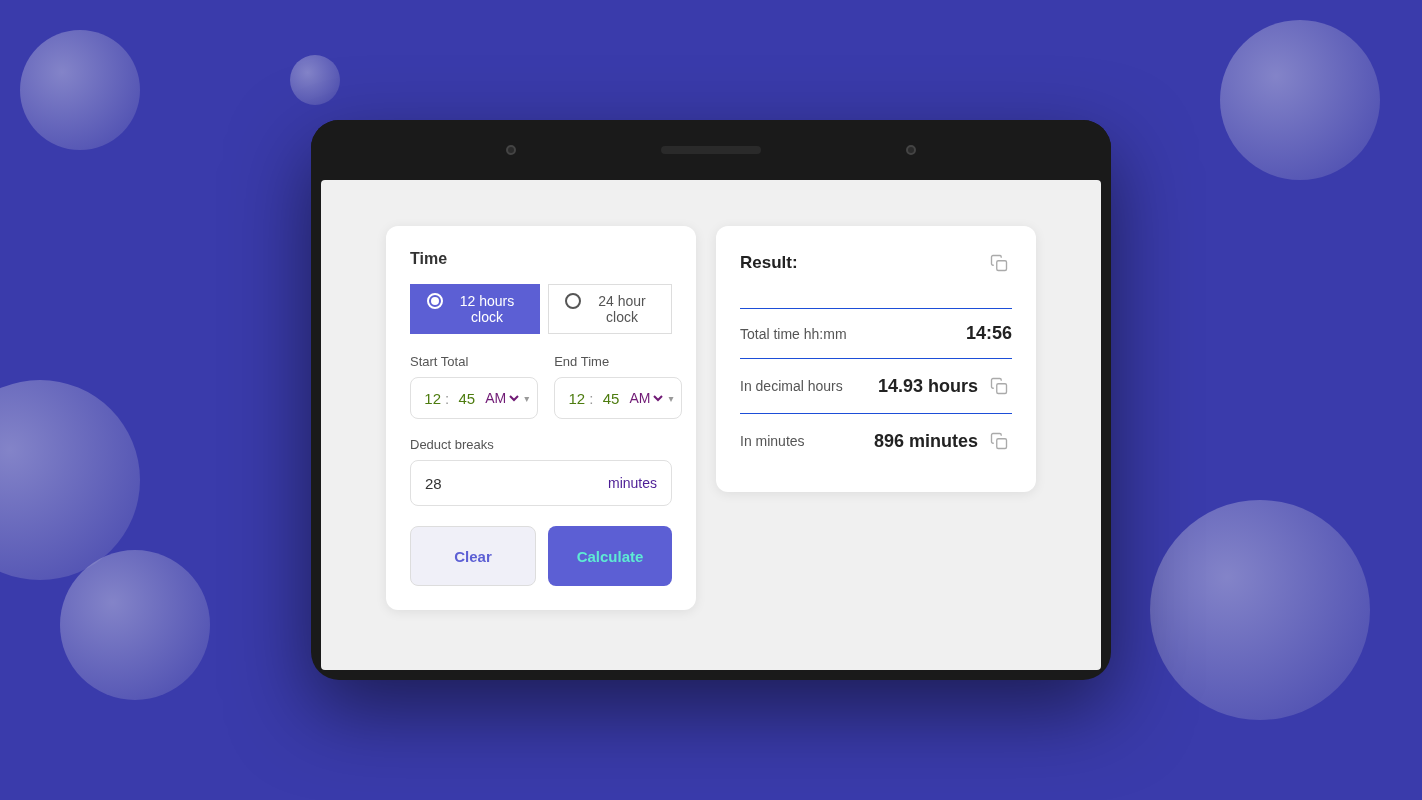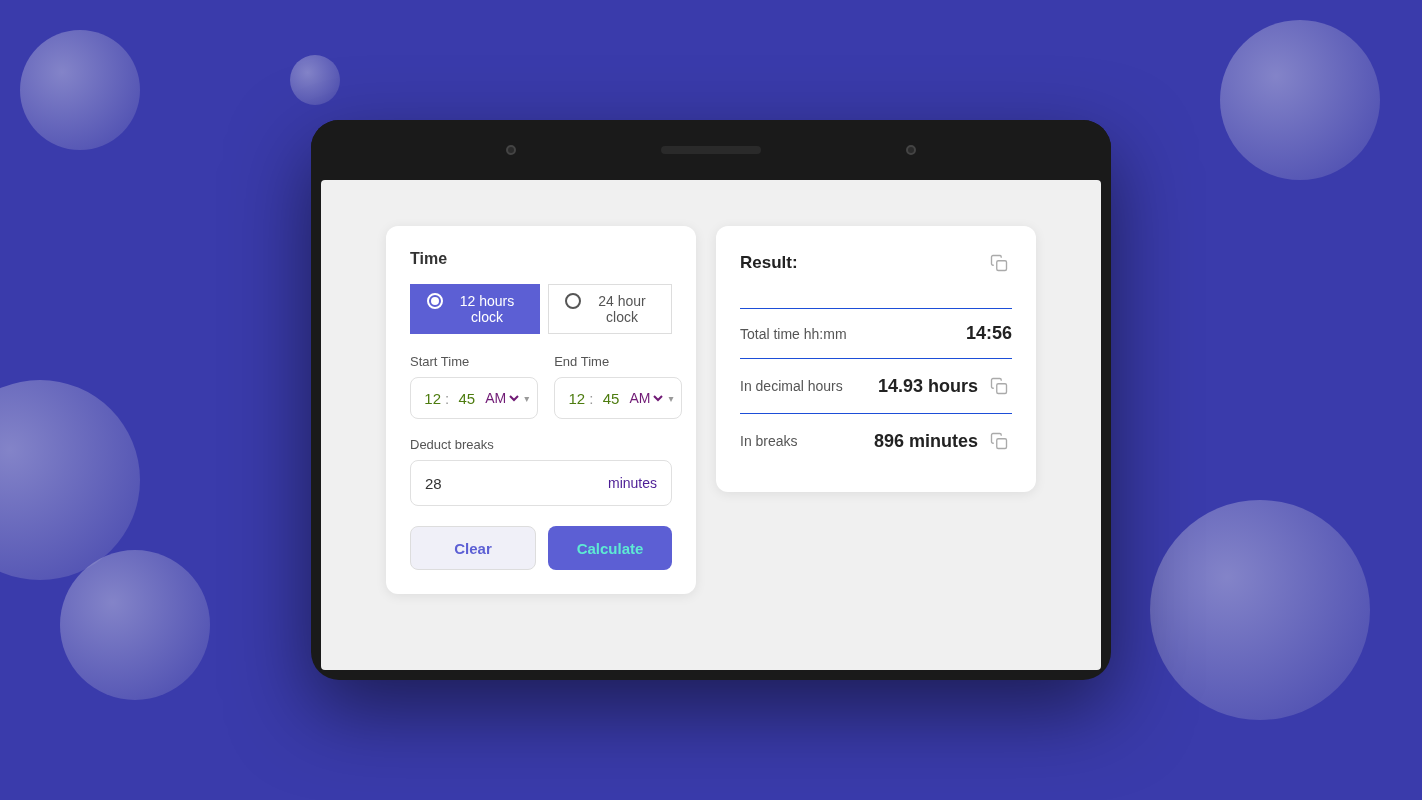--- a/index.html
+++ b/index.html
@@ -248,21 +248,21 @@
     }
 
     
     .btn-row {
       display: flex;
       gap: 12px;
     }
 
     .btn {
       flex: 1;
-      height: 44px;
+      height: 60px;
       border-radius: 8px;
       border: none;
       font-size: 15px;
       font-weight: 600;
       cursor: pointer;
     }
 
     .btn-clear {
       background: #f0f0f8;
       color: #5c5fd4;
@@ -365,21 +365,21 @@
         </button>
         <button class="radio-btn">
           <span class="radio-circle"></span>
           <span>24 hour clock</span>
         </button>
       </div>
 
       <div class="time-fields-row">
 
         <div class="time-field-group">
-          <div class="field-label">Start Time</div>
+          <div class="field-label">Start Total</div>
           <div class="time-input-row">
             <span class="time-num">12</span>
             <span class="time-sep">:</span>
             <span class="time-num">45</span>
             <select class="time-ampm-select">
               <option>AM</option>
               <option>PM</option>
             </select>
             <span style="color:#999;font-size:10px;margin-left:2px;">▾</span>
           </div>
@@ -435,21 +435,21 @@
           <button class="copy-icon-btn">
             <svg class="copy-svg" viewBox="0 0 24 24" fill="none" stroke="#aaa" stroke-width="1.8">
               <rect x="9" y="9" width="13" height="13" rx="2" ry="2"></rect>
               <path d="M5 15H4a2 2 0 0 1-2-2V4a2 2 0 0 1 2-2h9a2 2 0 0 1 2 2v1"></path>
             </svg>
           </button>
         </div>
       </div>
 
       <div class="result-row">
-        <span class="result-row-label">In breaks</span>
+        <span class="result-row-label">In minutes</span>
         <div class="result-row-right">
           <span class="result-value">896 minutes</span>
           <button class="copy-icon-btn">
             <svg class="copy-svg" viewBox="0 0 24 24" fill="none" stroke="#aaa" stroke-width="1.8">
               <rect x="9" y="9" width="13" height="13" rx="2" ry="2"></rect>
               <path d="M5 15H4a2 2 0 0 1-2-2V4a2 2 0 0 1 2-2h9a2 2 0 0 1 2 2v1"></path>
             </svg>
           </button>
         </div>
       </div>

